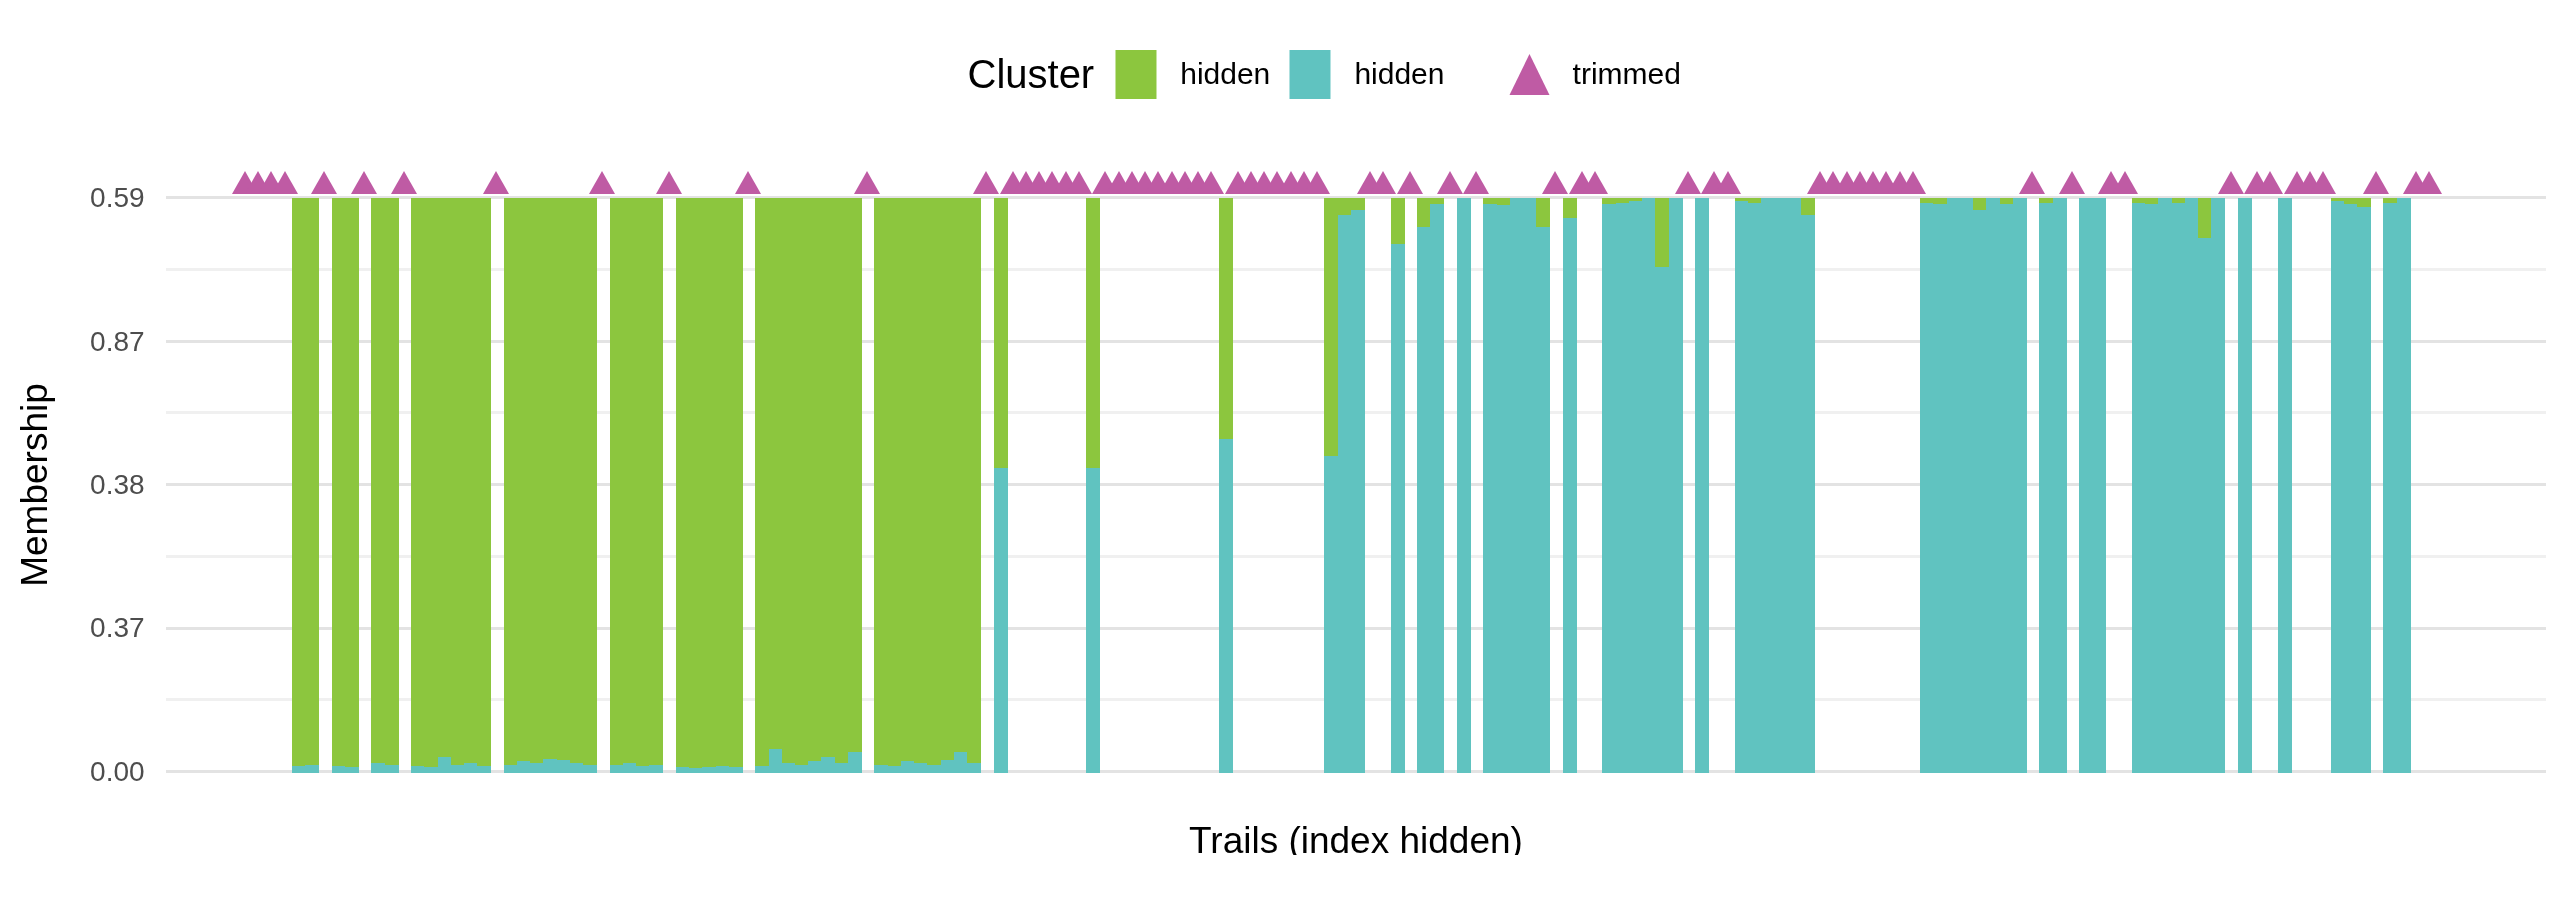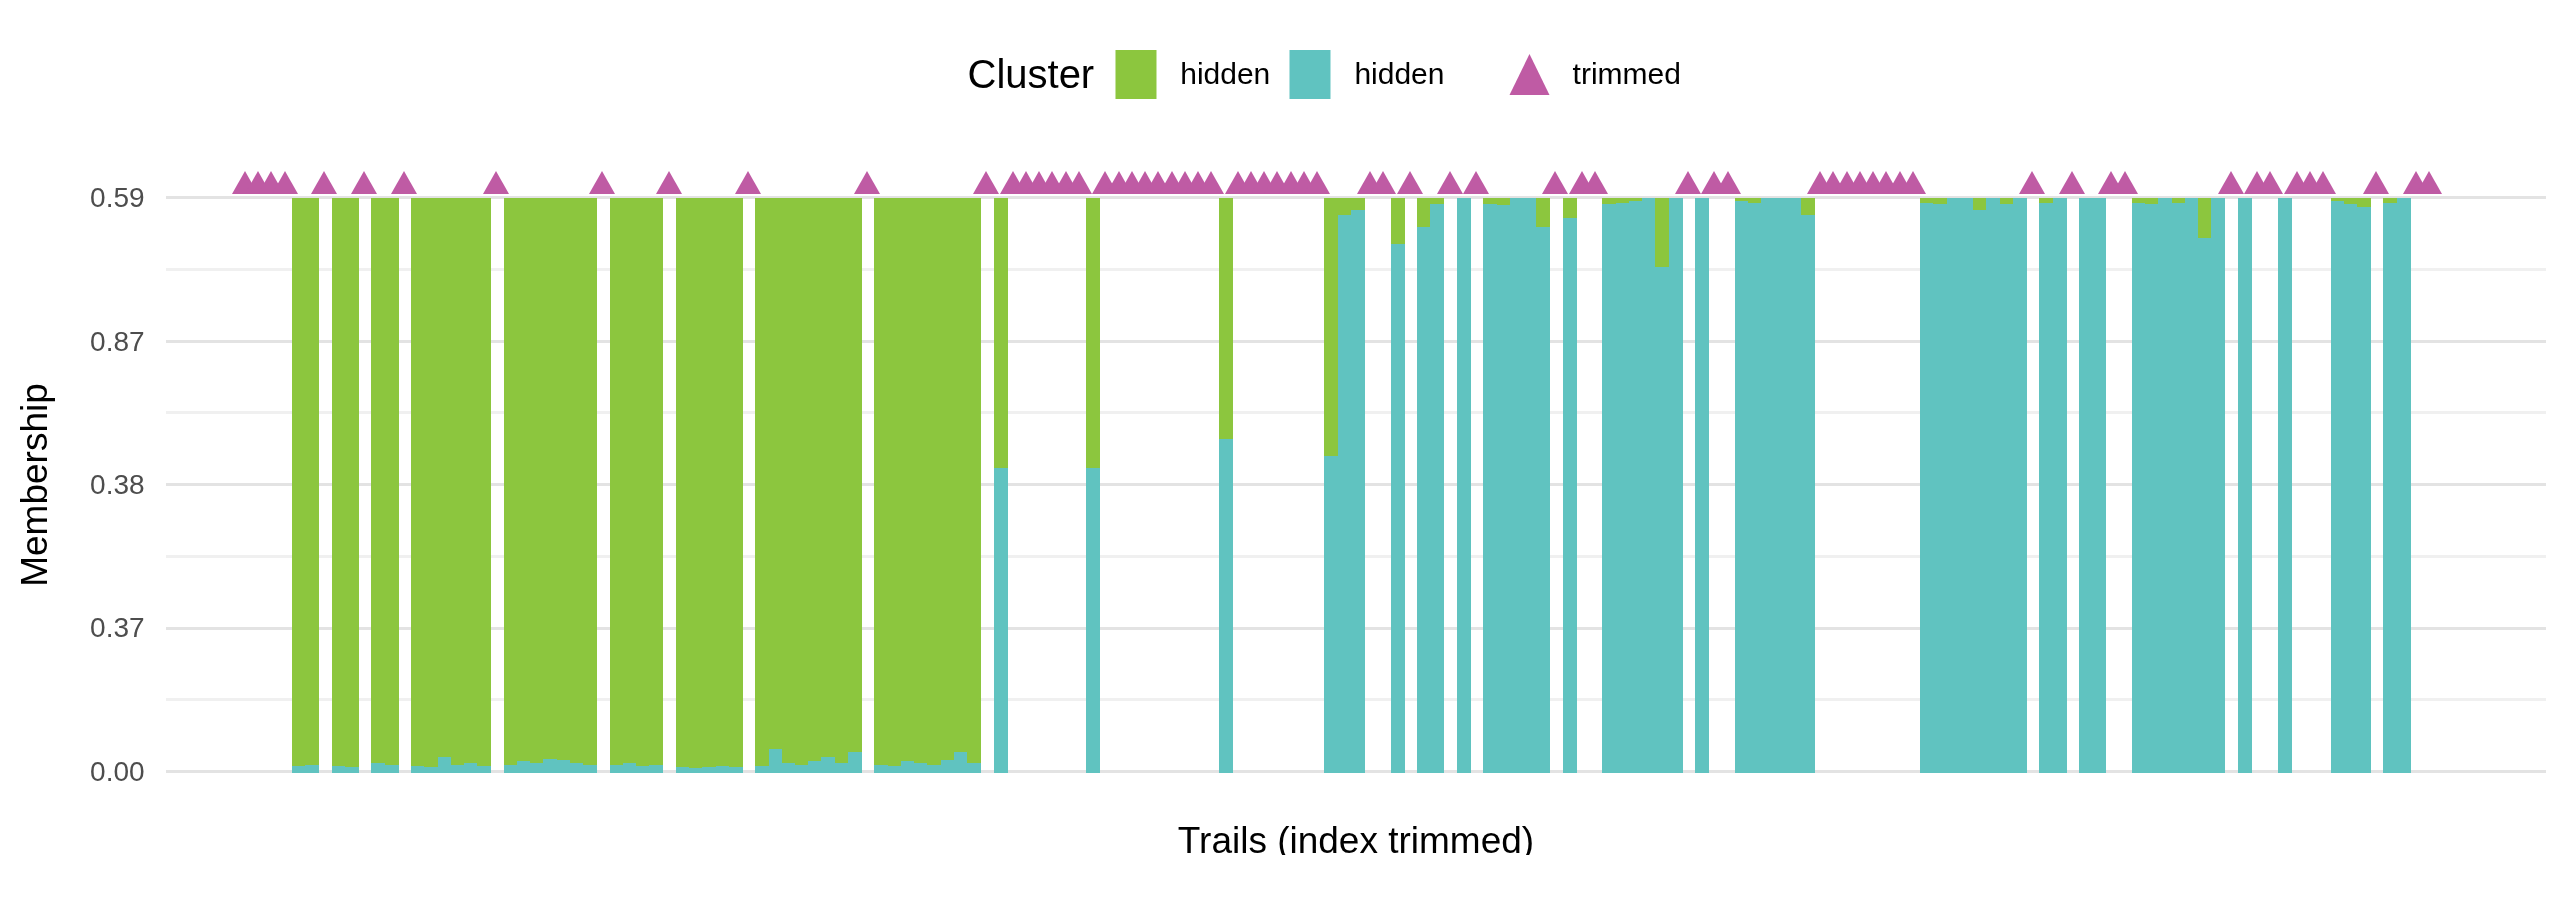--- a/index.html
+++ b/index.html
@@ -69,21 +69,21 @@
       <span class="swatch" style="background: rgb(96, 195, 192);"></span>
       <span class="legend-label">hidden</span>
     </div>
     <div class="legend-item trimmed">
       <span class="tri-key" style="border-bottom-color: rgb(191, 91, 164);"></span>
       <span class="legend-label">trimmed</span>
     </div>
   </div>
 
   <div class="y-title">Membership</div>
-  <div class="x-title">Trails (index trimmed)</div>
+  <div class="x-title">Trails (index hidden)</div>
 
   <div id="chart">
       <div class="gridline minor" style="left: 166px; width: 2380px; top: 698px; background: rgb(240, 240, 240);"></div>
       <div class="gridline minor" style="left: 166px; width: 2380px; top: 555px; background: rgb(240, 240, 240);"></div>
       <div class="gridline minor" style="left: 166px; width: 2380px; top: 411px; background: rgb(240, 240, 240);"></div>
       <div class="gridline minor" style="left: 166px; width: 2380px; top: 268px; background: rgb(240, 240, 240);"></div>
       <div class="gridline major" style="left: 166px; width: 2380px; top: 770px; background: rgb(227, 227, 227);"></div>
       <div class="ytick" style="left: 17.6px; top: 757px; color: rgb(77, 77, 77);">0.00</div>
       <div class="gridline major" style="left: 166px; width: 2380px; top: 627px; background: rgb(227, 227, 227);"></div>
       <div class="ytick" style="left: 17.6px; top: 613px; color: rgb(77, 77, 77);">0.37</div>

